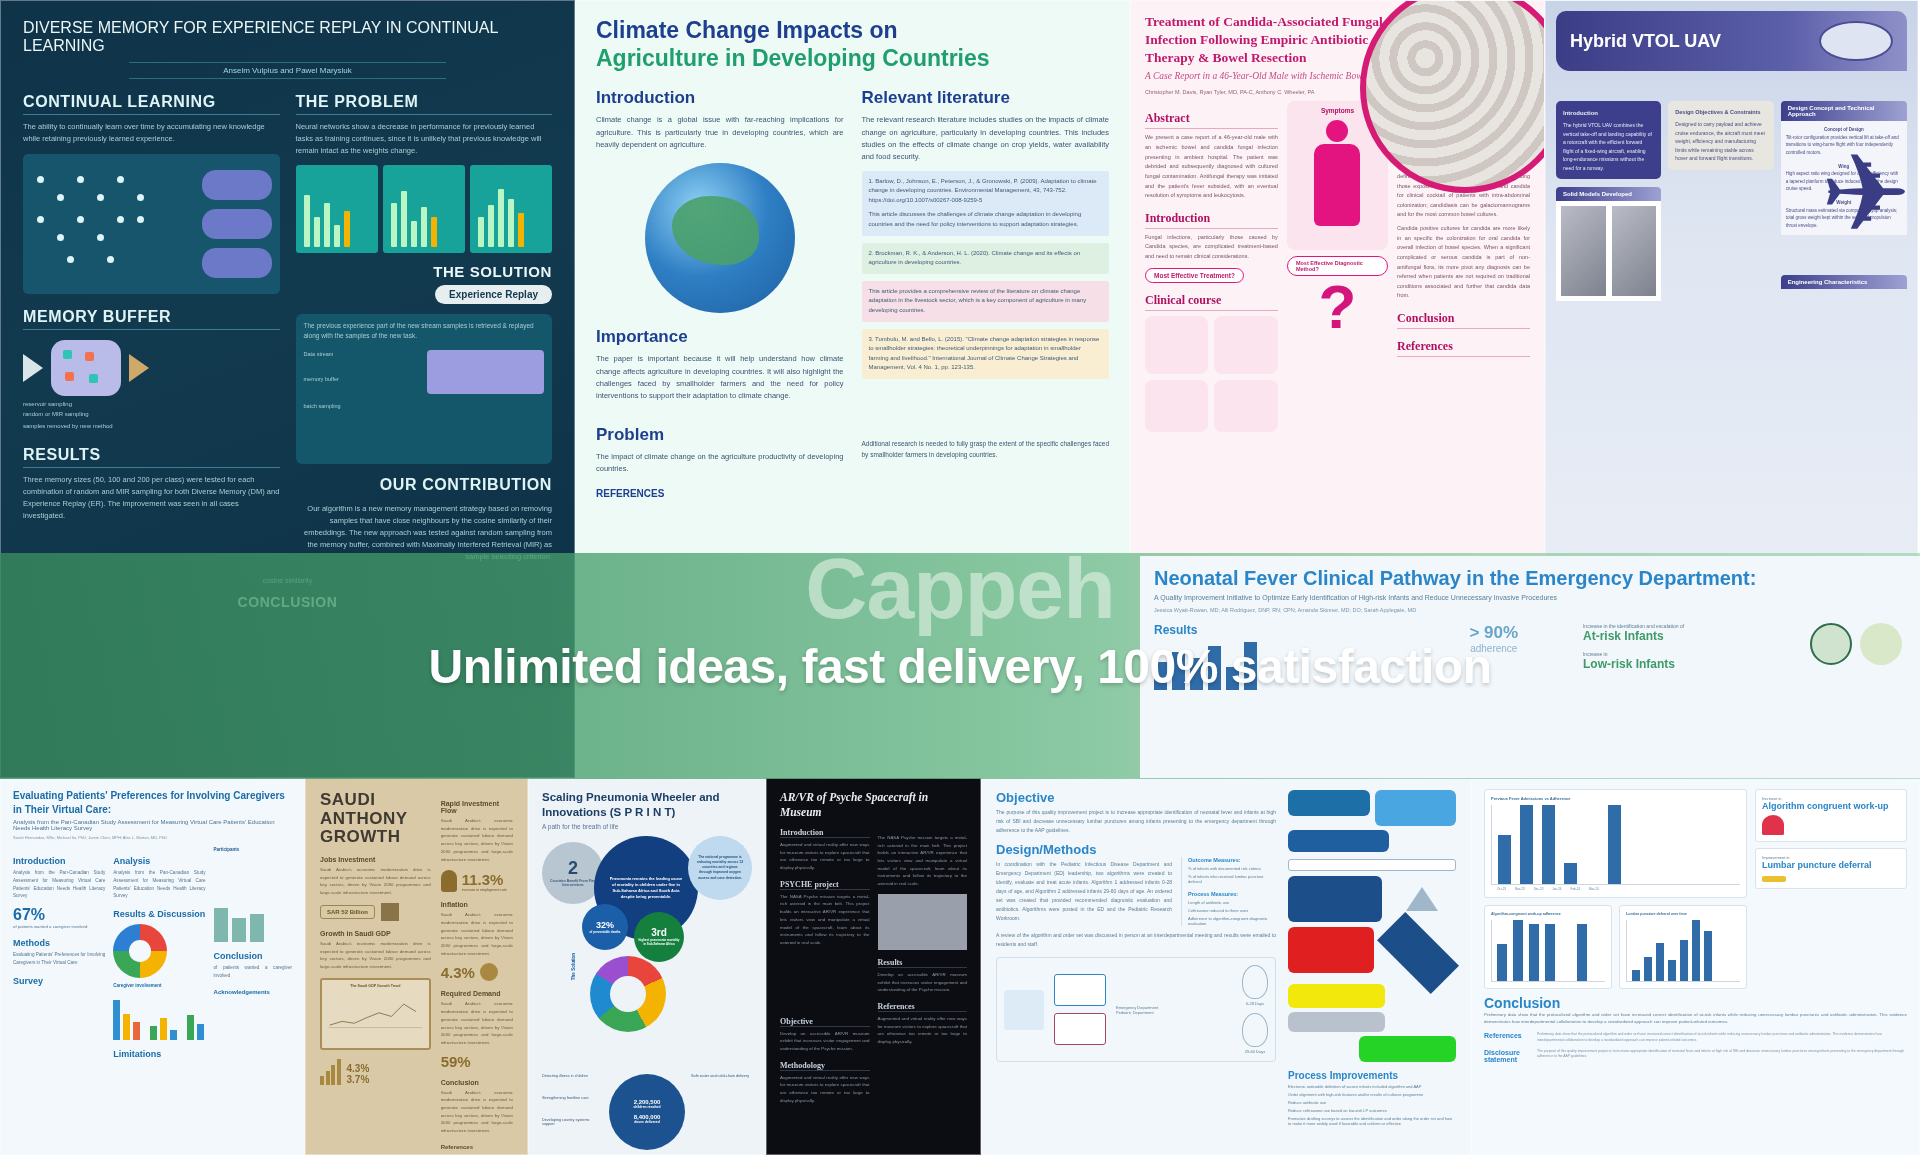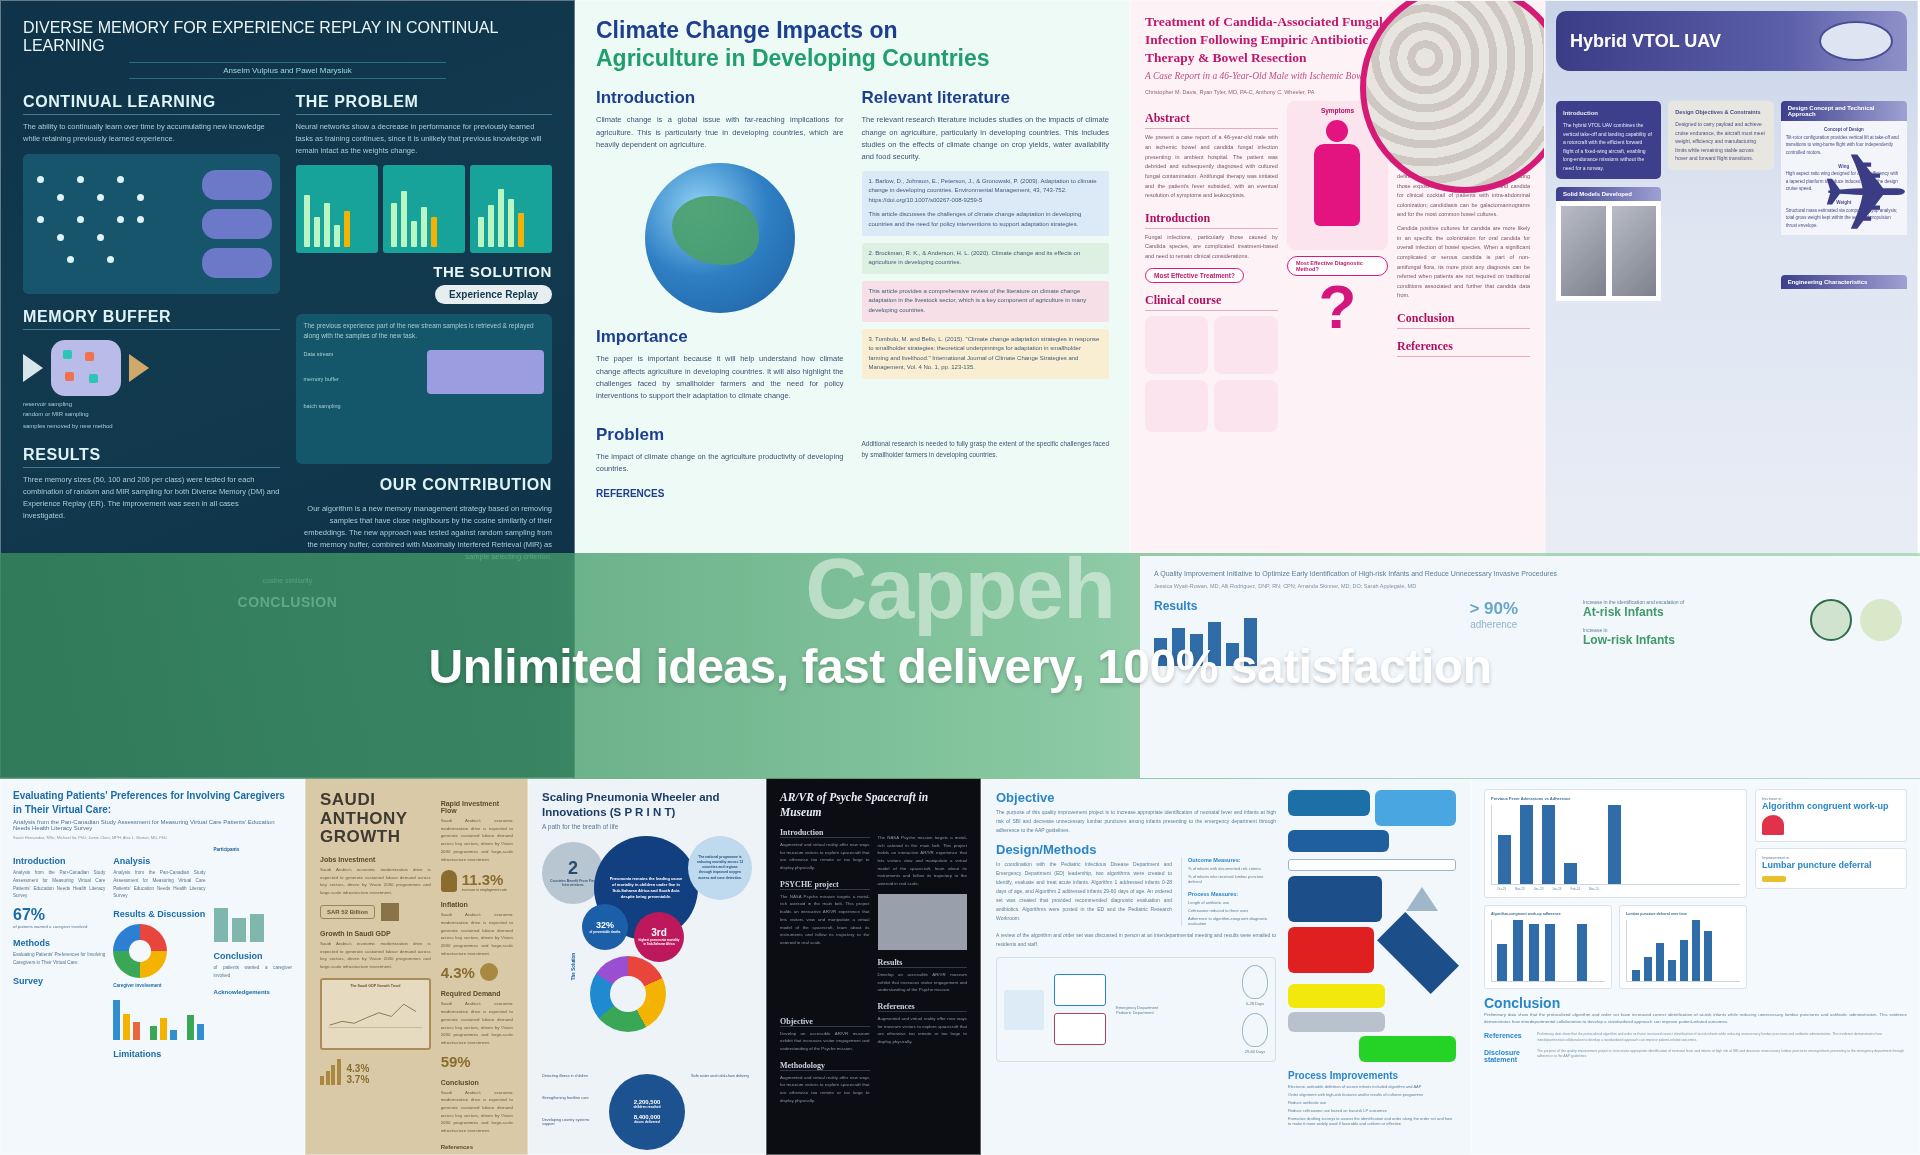--- a/index.html
+++ b/index.html
@@ -493,21 +493,21 @@
         <div class="circ" style="width:104px;height:104px;background:#123f80;left:52px;top:0;position:absolute;padding:14px">
           <span style="font-size:4px;text-align:center;line-height:1.5">Pneumonia remains the leading cause of mortality in children under five in Sub-Saharan Africa and South Asia despite being preventable.</span>
         </div>
         <div class="circ" style="width:64px;height:64px;background:#bfd9ee;right:0;top:0;position:absolute;padding:8px">
           <span style="font-size:3.4px;color:#23527f;text-align:center;line-height:1.5">The national programme is reducing mortality across 12 countries and regions through improved oxygen access and case detection.</span>
         </div>
         <div class="circ" style="width:46px;height:46px;background:#1a5fa8;left:40px;top:68px;position:absolute;flex-direction:column">
           <span style="font-size:9px">32%</span>
           <span style="font-size:3px;text-align:center">of preventable deaths</span>
         </div>
-        <div class="circ" style="width:50px;height:50px;background:#be185d;left:92px;top:76px;position:absolute;flex-direction:column">
+        <div class="circ" style="width:50px;height:50px;background:#15803d;left:92px;top:76px;position:absolute;flex-direction:column">
           <span style="font-size:10px">3rd</span>
           <span style="font-size:3px;text-align:center;padding:0 3px">highest pneumonia mortality in Sub-Saharan Africa</span>
         </div>
         <div style="position:absolute;left:48px;top:120px;width:76px;height:76px;border-radius:50%;
           background:conic-gradient(#e8453c 0 18%,#f5b301 0 42%,#3aa757 0 64%,#1f8ad0 0 84%,#9a4fd0 0 100%)">
           <div style="position:absolute;inset:26%;background:#eef3f8;border-radius:50%"></div>
         </div>
         <div style="position:absolute;left:18px;top:128px;transform:rotate(-90deg);font-size:4.5px;color:#1a5fa8;font-weight:bold">The Solution</div>
       </div>
       <div style="display:flex;gap:6px;margin-top:58px;align-items:flex-start">
@@ -689,20 +689,21 @@
       </div>
       <div style="display:flex;gap:7px;margin-top:5px">
         <div style="flex:0 0 46px;font-size:7px;font-weight:bold;color:#2a86c8">Disclosure statement</div>
         <div style="flex:1;font-size:3.4px;color:#7d94a8;line-height:1.7">The purpose of this quality improvement project is to increase appropriate identification of neonatal fever and infants at high risk of SBI and decrease unnecessary lumbar punctures among infants presenting to the emergency department through adherence to the AAP guidelines.</div>
       </div>
     </div>
   </div>
 
   <div style="position:absolute;left:1140px;top:556px;width:780px;height:222px;background:#f1f7fb;z-index:1;overflow:hidden">
     <div style="padding:10px 14px">
+      <div style="font-size:20px;font-weight:bold;color:#2a86c8;line-height:1.2">Neonatal Fever Clinical Pathway in the Emergency Department:</div>
       <div style="font-size:7px;color:#5c7d95;margin-top:4px">A Quality Improvement Initiative to Optimize Early Identification of High-risk Infants and Reduce Unnecessary Invasive Procedures</div>
       <div style="font-size:5.5px;color:#7d94a8;margin-top:6px">Jessica Wyatt-Rowan, MD; Alli Rodriguez, DNP, RN; CPN; Amanda Skinner, MD; DO; Sarah Applegate, MD</div>
       <div style="display:flex;gap:14px;margin-top:10px;align-items:flex-start">
         <div style="flex:1">
           <div style="font-size:12px;font-weight:bold;color:#2a86c8">Results</div>
           <div style="display:flex;align-items:flex-end;gap:5px;height:48px;margin-top:5px">
             <div class="bar" style="height:58%"></div>
               <div class="bar" style="height:80%"></div>
             <div class="bar" style="height:66%"></div>
               <div class="bar" style="height:92%"></div>

